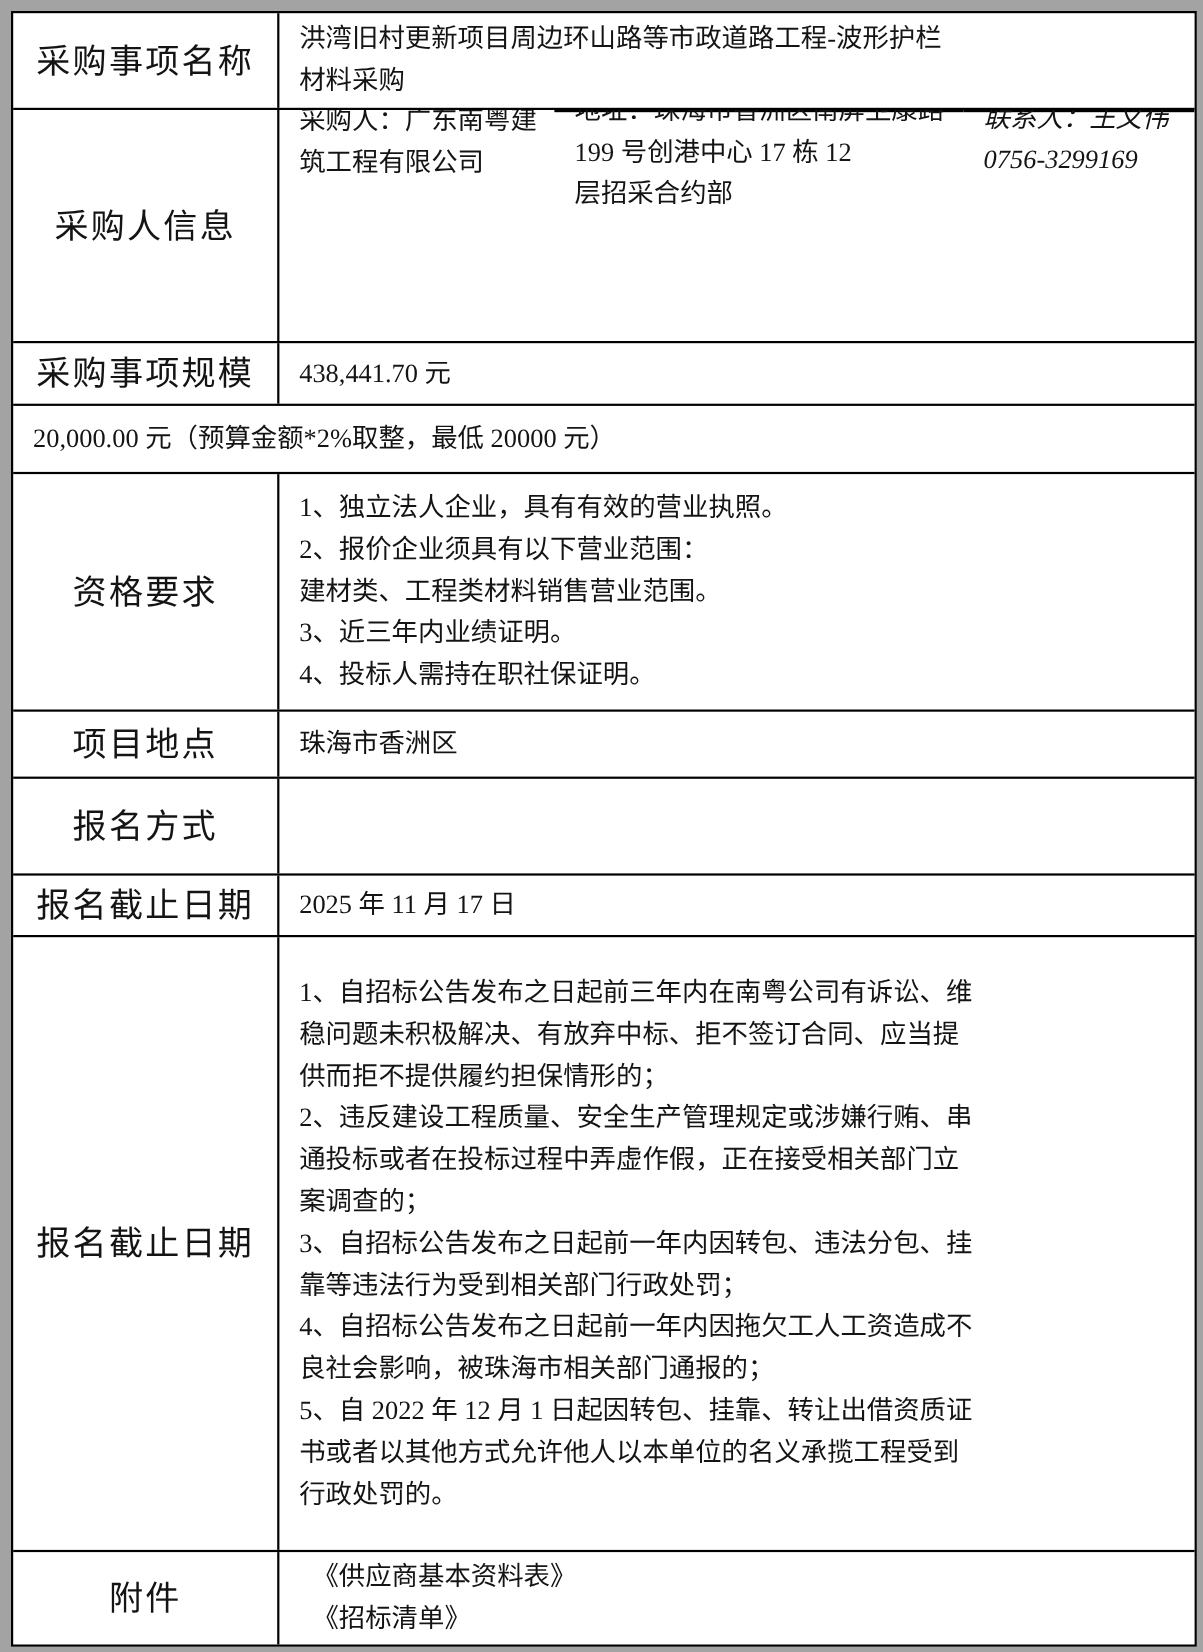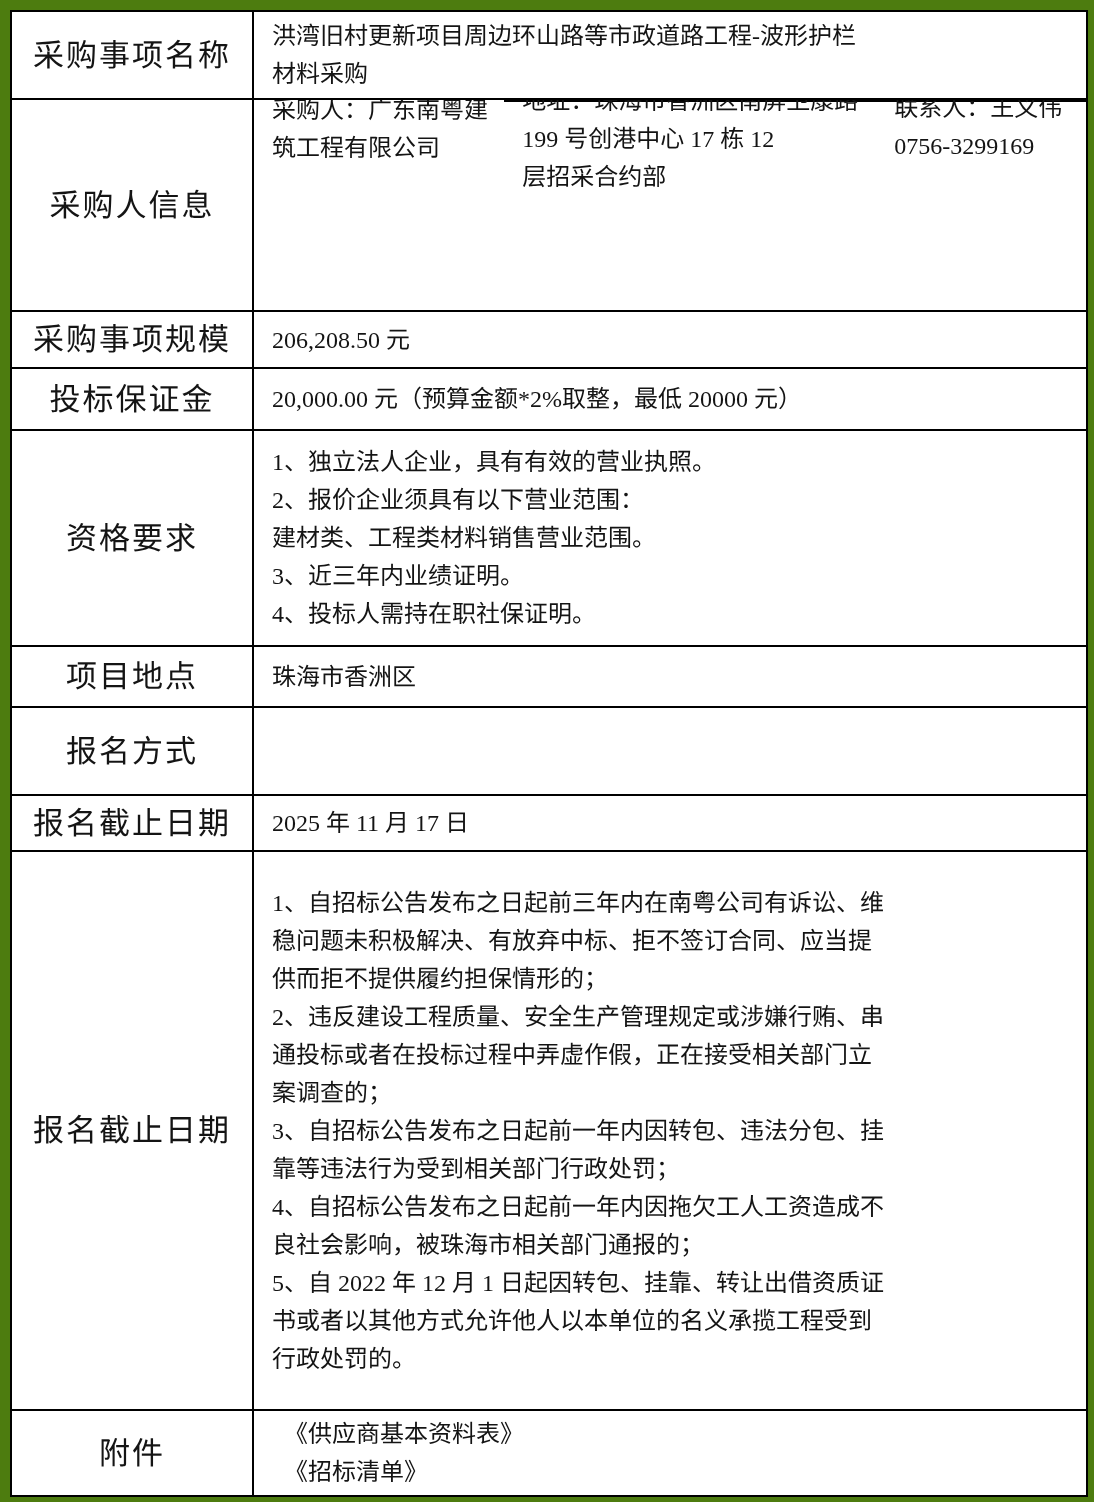--- a/index.html
+++ b/index.html
@@ -1,19 +1,19 @@
 <!DOCTYPE html>
 <html lang="zh-CN"><head>
 <meta charset="utf-8">
 <style>
   html,body{margin:0;padding:0;background:#fff;}
   .page{
     position:relative;
     width:1094px;height:1502px;
-    background:#4d7c0f;
+    background:#a3a3a3;
     font-family:"Liberation Serif","DejaVu Serif",serif;
     color:#141414;
   }
   .tbl{
     position:absolute;left:10px;top:10px;
     width:1078px;
     box-sizing:border-box;
     border:2px solid #000;
     background:#fff;
   }
@@ -52,21 +52,21 @@
     display:flex;align-items:center;
     box-sizing:border-box;
     padding:0 10px 0 18px;
   }
   .sub + .sub{border-top:2px solid #000;}
   
   .r1{height:86px;}
   .r2{height:212px;}
   .s1{height:58px;}
   .s2{height:76px;}
-  .s3{height:52px;}
+  .s3{height:52px;font-style:italic;}
   .r3{height:57px;}
   .r4{height:62px;}
   .r5{height:216px;}
   .r6{height:61px;}
   .r7{height:88px;}
   .r8{height:56px;}
   .r9{height:559px;}
   .r10{height:86px;gap:12px;}
 </style>
 </head>
@@ -95,26 +95,25 @@
         </div>
         <div class="sub s3">
           <div class="txt">联系人：王义伟 0756-3299169</div>
         </div>
       </div>
     </div>
 
     <div class="row r3">
       <div class="cell label">采购事项规模</div>
       <div class="cell value">
-        <div class="txt">206,208.50 元</div>
+        <div class="txt">438,441.70 元</div>
       </div>
     </div>
 
     <div class="row r4">
-      <div class="cell label">投标保证金</div>
       <div class="cell value">
         <div class="txt">20,000.00 元（预算金额*2%取整，最低 20000 元）</div>
       </div>
     </div>
 
     <div class="row r5">
       <div class="cell label">资格要求</div>
       <div class="cell value">
         <div class="txt">1、独立法人企业，具有有效的营业执照。
 2、报价企业须具有以下营业范围：

